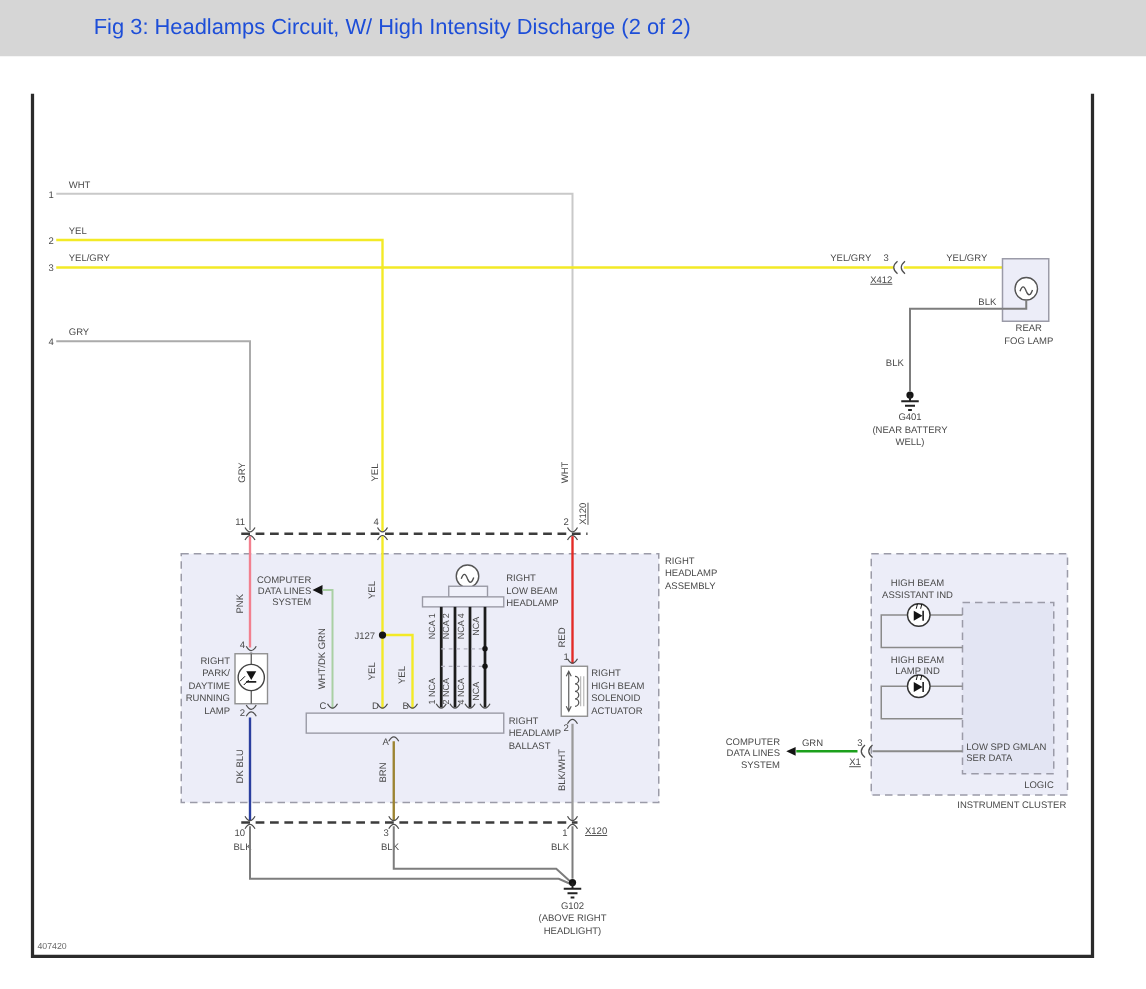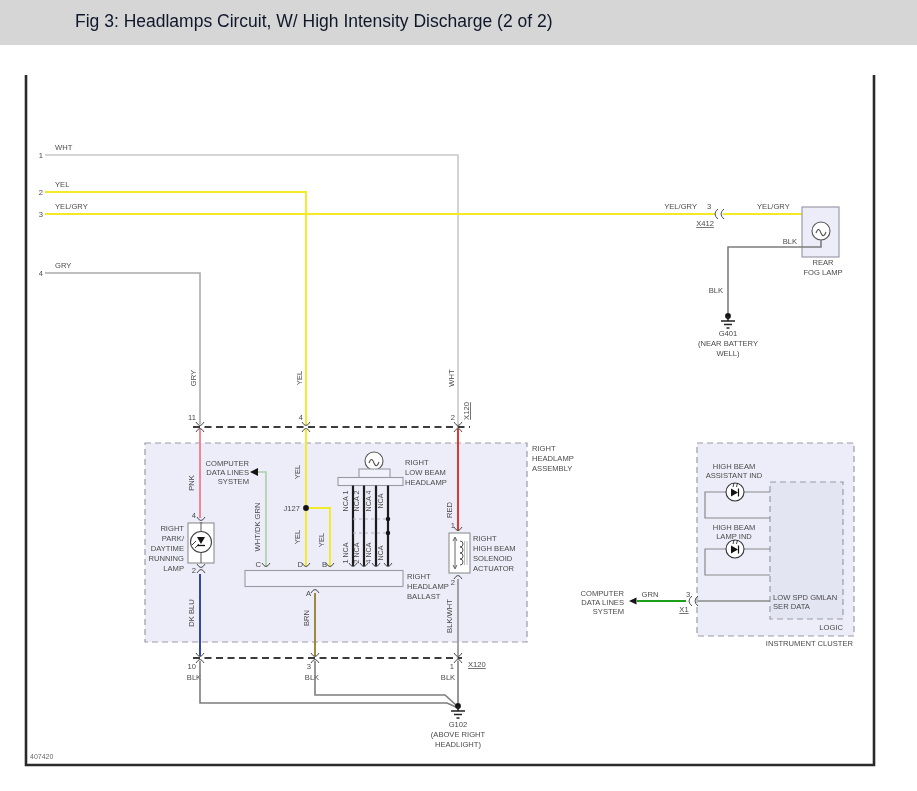--- a/index.html
+++ b/index.html
@@ -1,19 +1,19 @@
 <!DOCTYPE html>
 <html><head>
 <meta charset="utf-8">
 <style>
   html,body{margin:0;padding:0;background:#fff;}
   .page{position:relative;width:917px;height:791px;background:#ffffff;overflow:hidden;
         font-family:"Liberation Sans",sans-serif;}
   .titlebar{position:absolute;left:0;top:0;width:917px;height:45px;background:#d6d6d6;}
-  .titlebar .t{position:absolute;left:75px;top:11px;font-size:17.5px;color:#0f172a;
+  .titlebar .t{position:absolute;left:75px;top:11px;font-size:17.5px;color:#1d4ed8;
                font-family:"Liberation Sans",sans-serif;}
   svg{position:absolute;left:0;top:0;}
   svg text{font-family:"Liberation Sans",sans-serif;fill:#4a4a4a;}
   .lbl{font-size:7.6px;}
   .sm{font-size:7.2px;}
   .doc{font-size:7px;fill:#6a6a6a;}
   .wire-yel{stroke:#f3ea26;stroke-width:1.9;fill:none;}
   .wire-wht{stroke:#c9c9c9;stroke-width:1.6;fill:none;}
   .wire-gry{stroke:#ababab;stroke-width:1.6;fill:none;}
   .wire-pnk{stroke:#f2808f;stroke-width:1.9;fill:none;}

